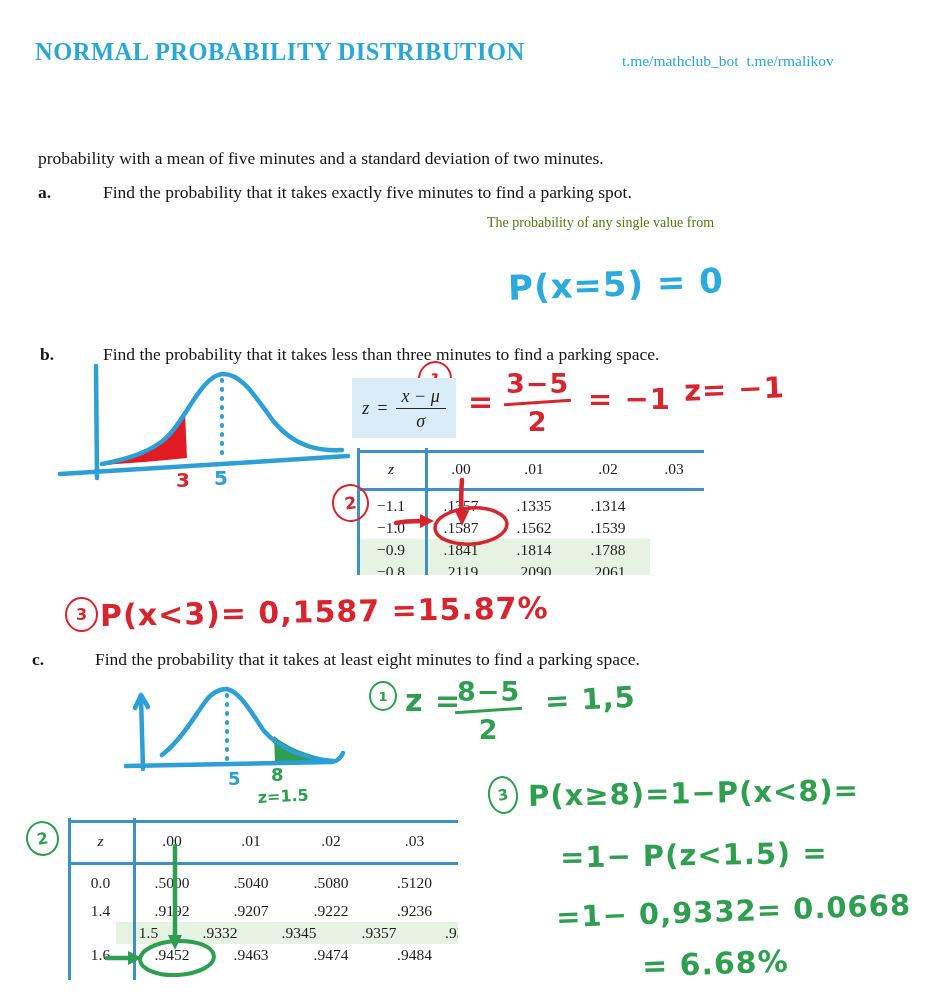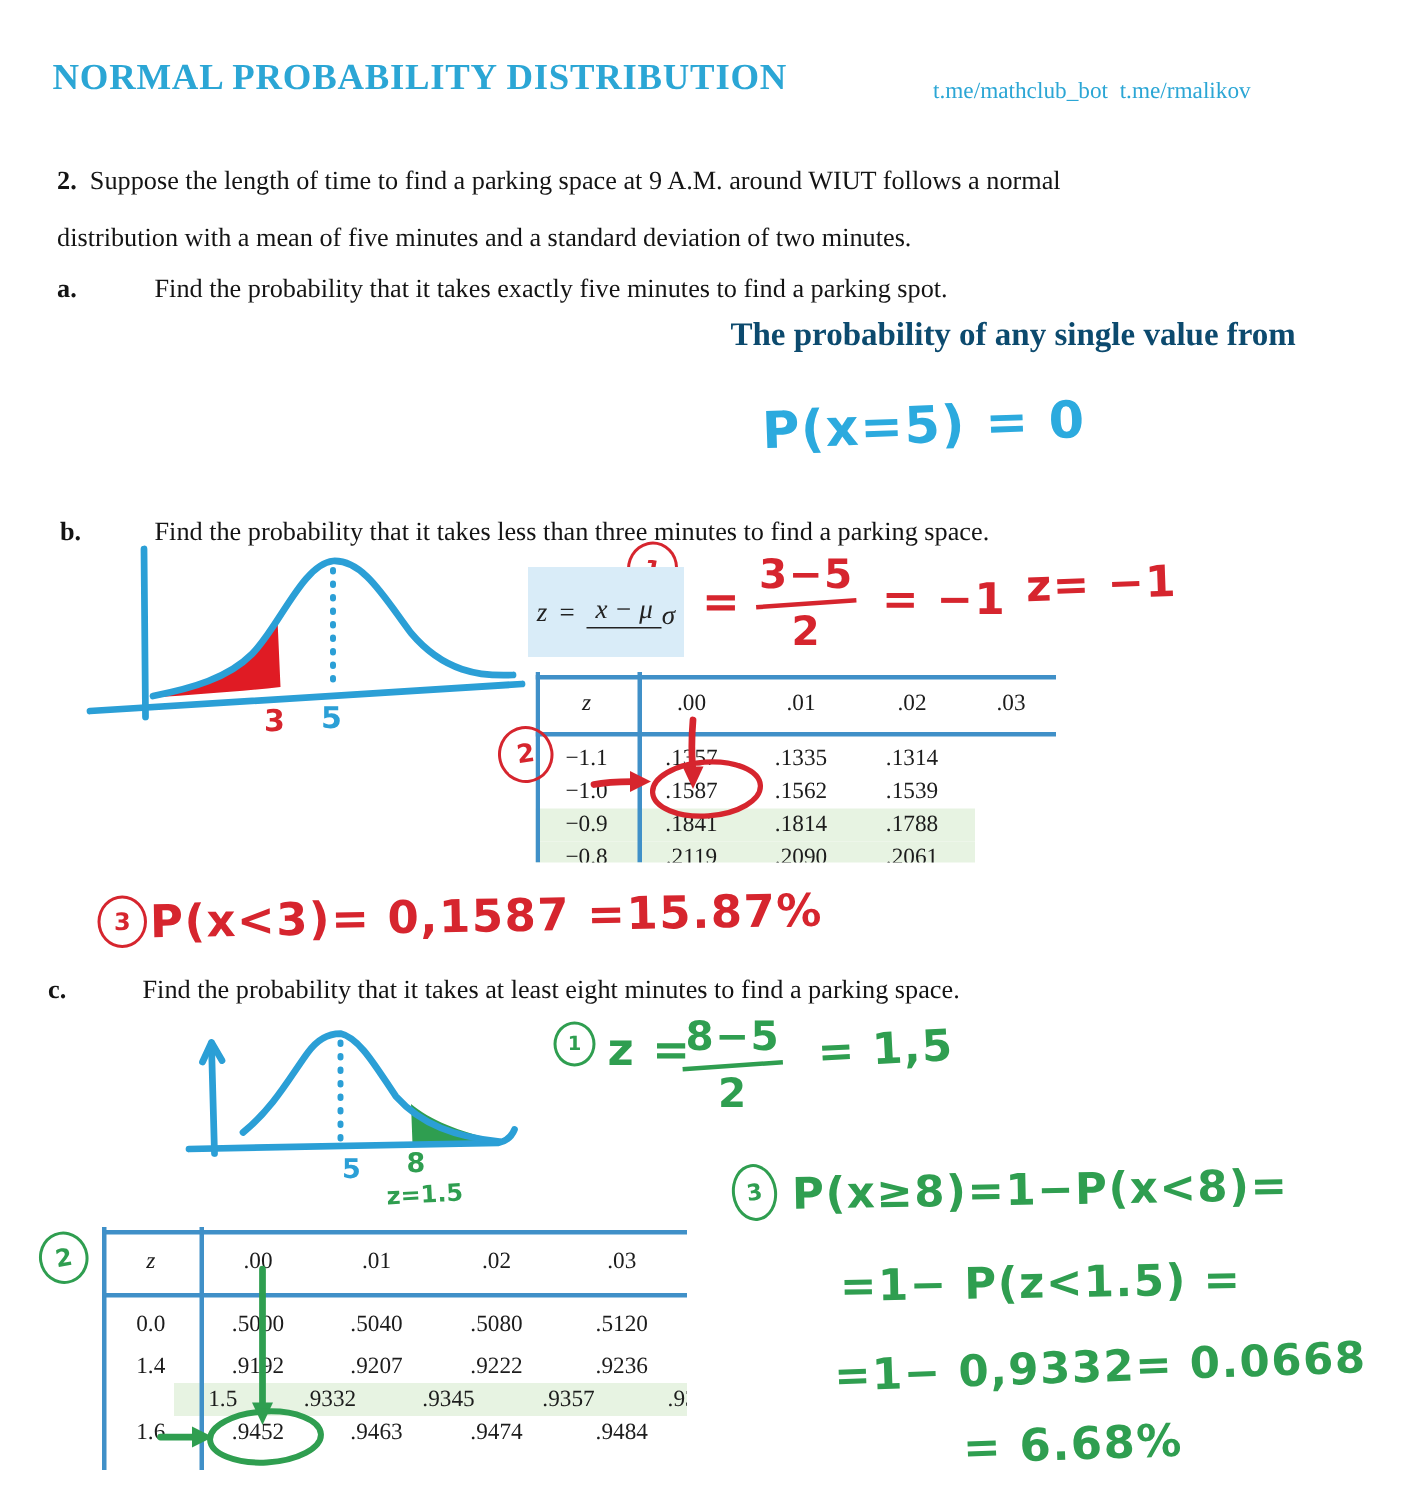--- a/index.html
+++ b/index.html
@@ -14,58 +14,54 @@
   .bodytxt{font-size:17.5px;line-height:20px;white-space:nowrap;}
   .partlabel{font-weight:bold;}
   .circ{position:absolute;border-radius:50%;display:flex;align-items:center;justify-content:center;
         font-family:"DejaVu Sans",sans-serif;font-weight:bold;background:transparent;}
   .circ.red{border:2.5px solid #d6252e;color:#d6252e;}
   .circ.green{border:2.5px solid #2f9e50;color:#2f9e50;}
   
   .formula-box{position:absolute;left:352px;top:378px;width:104px;height:60px;background:#d9ecf8;
         display:flex;align-items:center;justify-content:center;gap:7px;
         font-family:"Liberation Serif",serif;font-style:italic;font-size:18px;color:#222;}
-  .frac{display:inline-flex;align-items:center;line-height:1;}
+  .frac{display:inline-flex;flex-direction:column;align-items:center;line-height:1;}
   .frac .num{padding:0 6px 3px 6px;border-bottom:1.5px solid #222;}
   .frac .den{padding-top:3px;}
   .handfrac{display:inline-flex;flex-direction:column;align-items:center;line-height:1;}
   .handfrac .num{padding:0 2px 4px 2px;}
   .handfrac .bar{height:0;border-bottom:3.5px solid currentColor;width:100%;transform:rotate(-4deg);}
   .handfrac .den{padding-top:4px;}
   
   .ztable{position:absolute;overflow:hidden;font-family:"Liberation Serif",serif;font-size:15.5px;color:#1c1c1c;}
   .zt-grid{display:grid;align-items:center;text-align:center;}
   .ztable-b .zt-grid{grid-template-columns:68px 72px 74px 74px 58px;}
   .ztable-c .zt-grid{grid-template-columns:65px 78px 80px 80px 87px;}
   .zt-header{position:absolute;left:0;right:0;font-style:italic;}
   .zt-header span:not(:first-child){font-style:normal;}
   .hline{position:absolute;left:0;right:0;height:2.5px;background:#4090c8;}
   .vline{position:absolute;top:0;bottom:0;width:2.5px;background:#4090c8;}
   .zt-row{height:22px;}
   .hl-partial{background:linear-gradient(90deg,#e7f3e2 0 293px,transparent 293px);}
   .hl-full{background:#e7f3e2;margin-left:48px;}
-  .note-blue{color:#0c4a6e;font-weight:bold;font-size:22px;line-height:23px;white-space:nowrap;}
+  .note-blue{color:#4d7c0f;font-weight:normal;font-size:14px;line-height:23px;white-space:nowrap;}
   svg text{font-family:"DejaVu Sans",sans-serif;font-weight:bold;}
 </style>
 </head>
 <body>
 
 <div id="page">
 
   <div class="abs cyan" style="left:35px;top:38px;font-size:24.5px;font-weight:bold;letter-spacing:.5px;">NORMAL PROBABILITY DISTRIBUTION</div>
   <div class="abs cyan" style="left:622px;top:52px;font-size:15.5px;">
     <span>t.me/mathclub_bot</span>&nbsp;
     <span>t.me/rmalikov</span>
   </div>
 
-  <div class="abs bodytxt" style="left:38px;top:110px;">
-    <span class="partlabel">2.</span>&nbsp;
-    <span>Suppose the length of time to find a parking space at 9 A.M. around WIUT follows a normal</span>
-  </div>
-  <div class="abs bodytxt" style="left:38px;top:148px;">distribution with a mean of five minutes and a standard deviation of two minutes.</div>
+  <div class="abs bodytxt" style="left:38px;top:148px;">probability with a mean of five minutes and a standard deviation of two minutes.</div>
 
   <div class="abs bodytxt partlabel" style="left:38px;top:182px;">a.</div>
   <div class="abs bodytxt" style="left:103px;top:182px;">Find the probability that it takes exactly five minutes to find a parking spot.</div>
 
   <div class="abs note-blue" style="left:487px;top:211px;">
     <div>The probability of any single value from</div>
   </div>
 
   <div class="abs hand hand-cyan" style="left:508px;top:264px;font-size:34px;transform:rotate(-2deg);">P(x=5) = 0</div>
 

